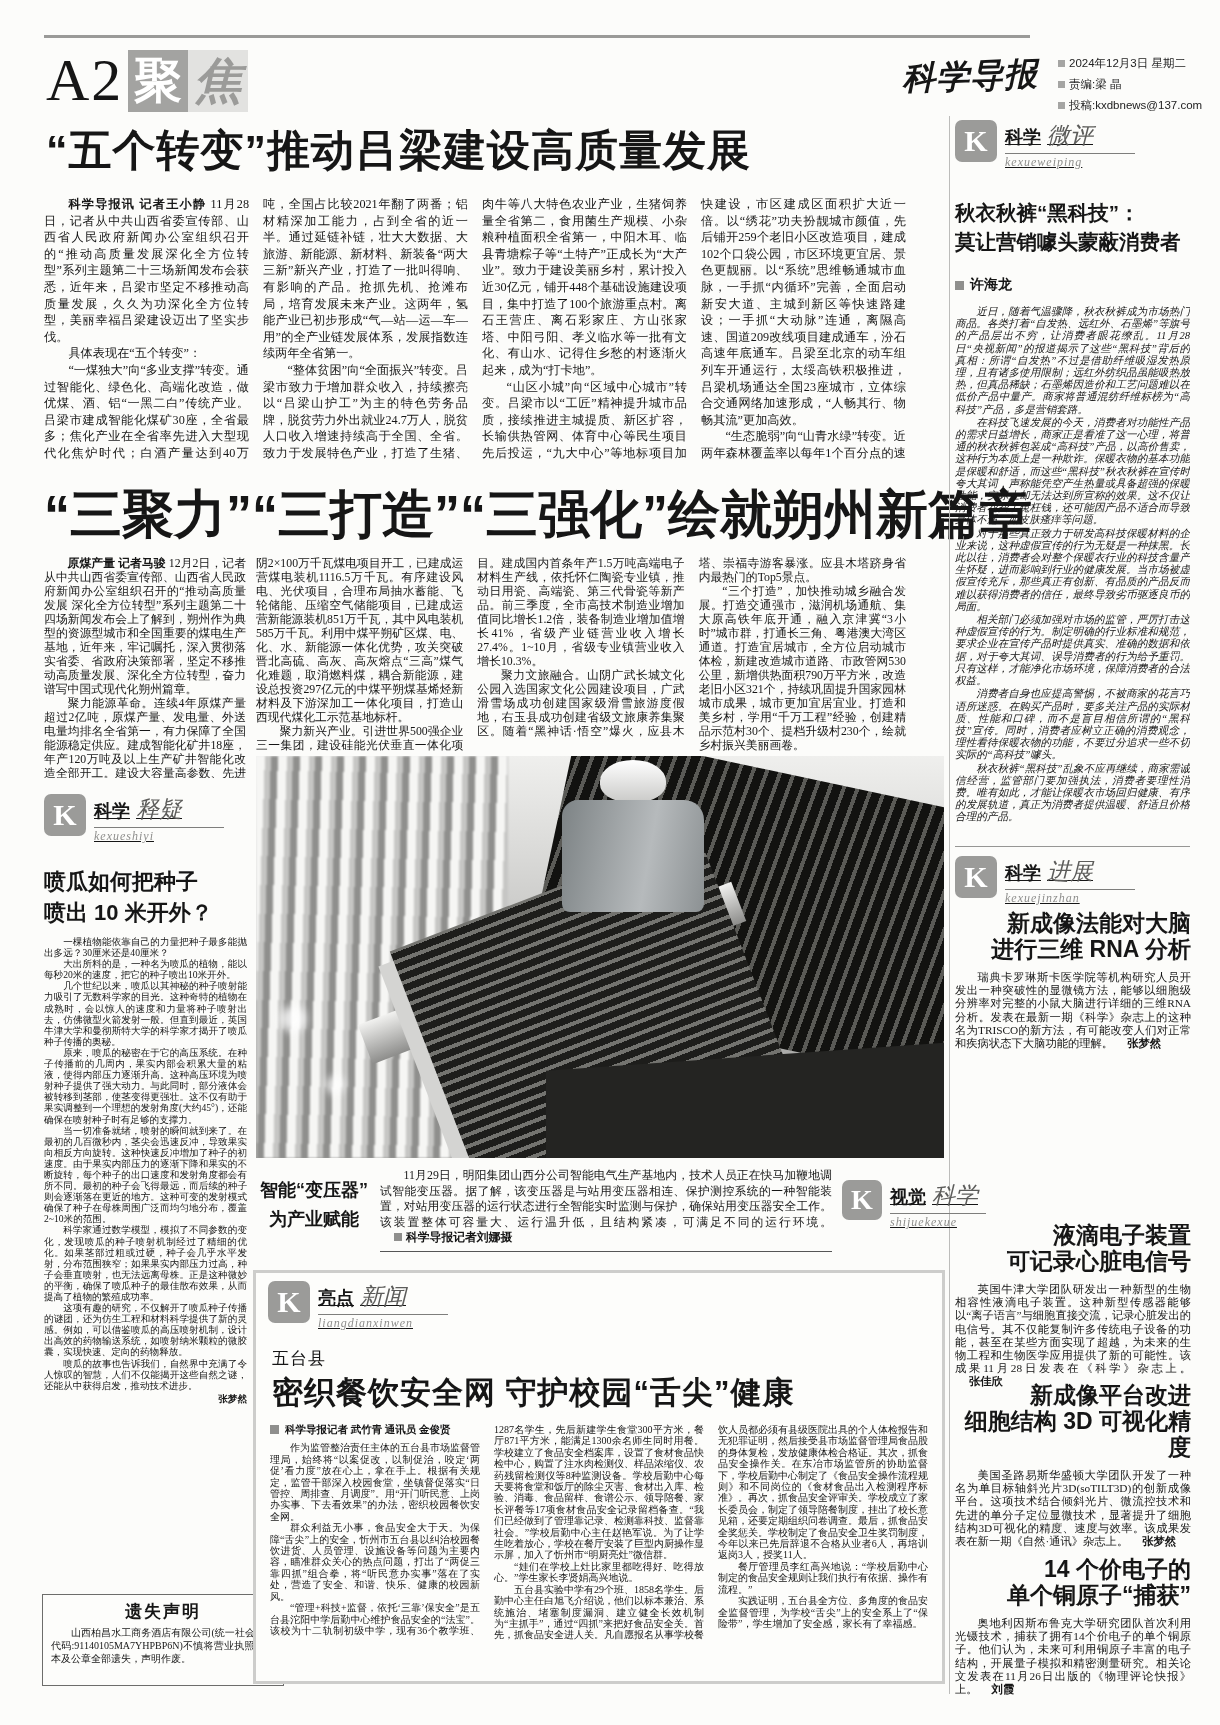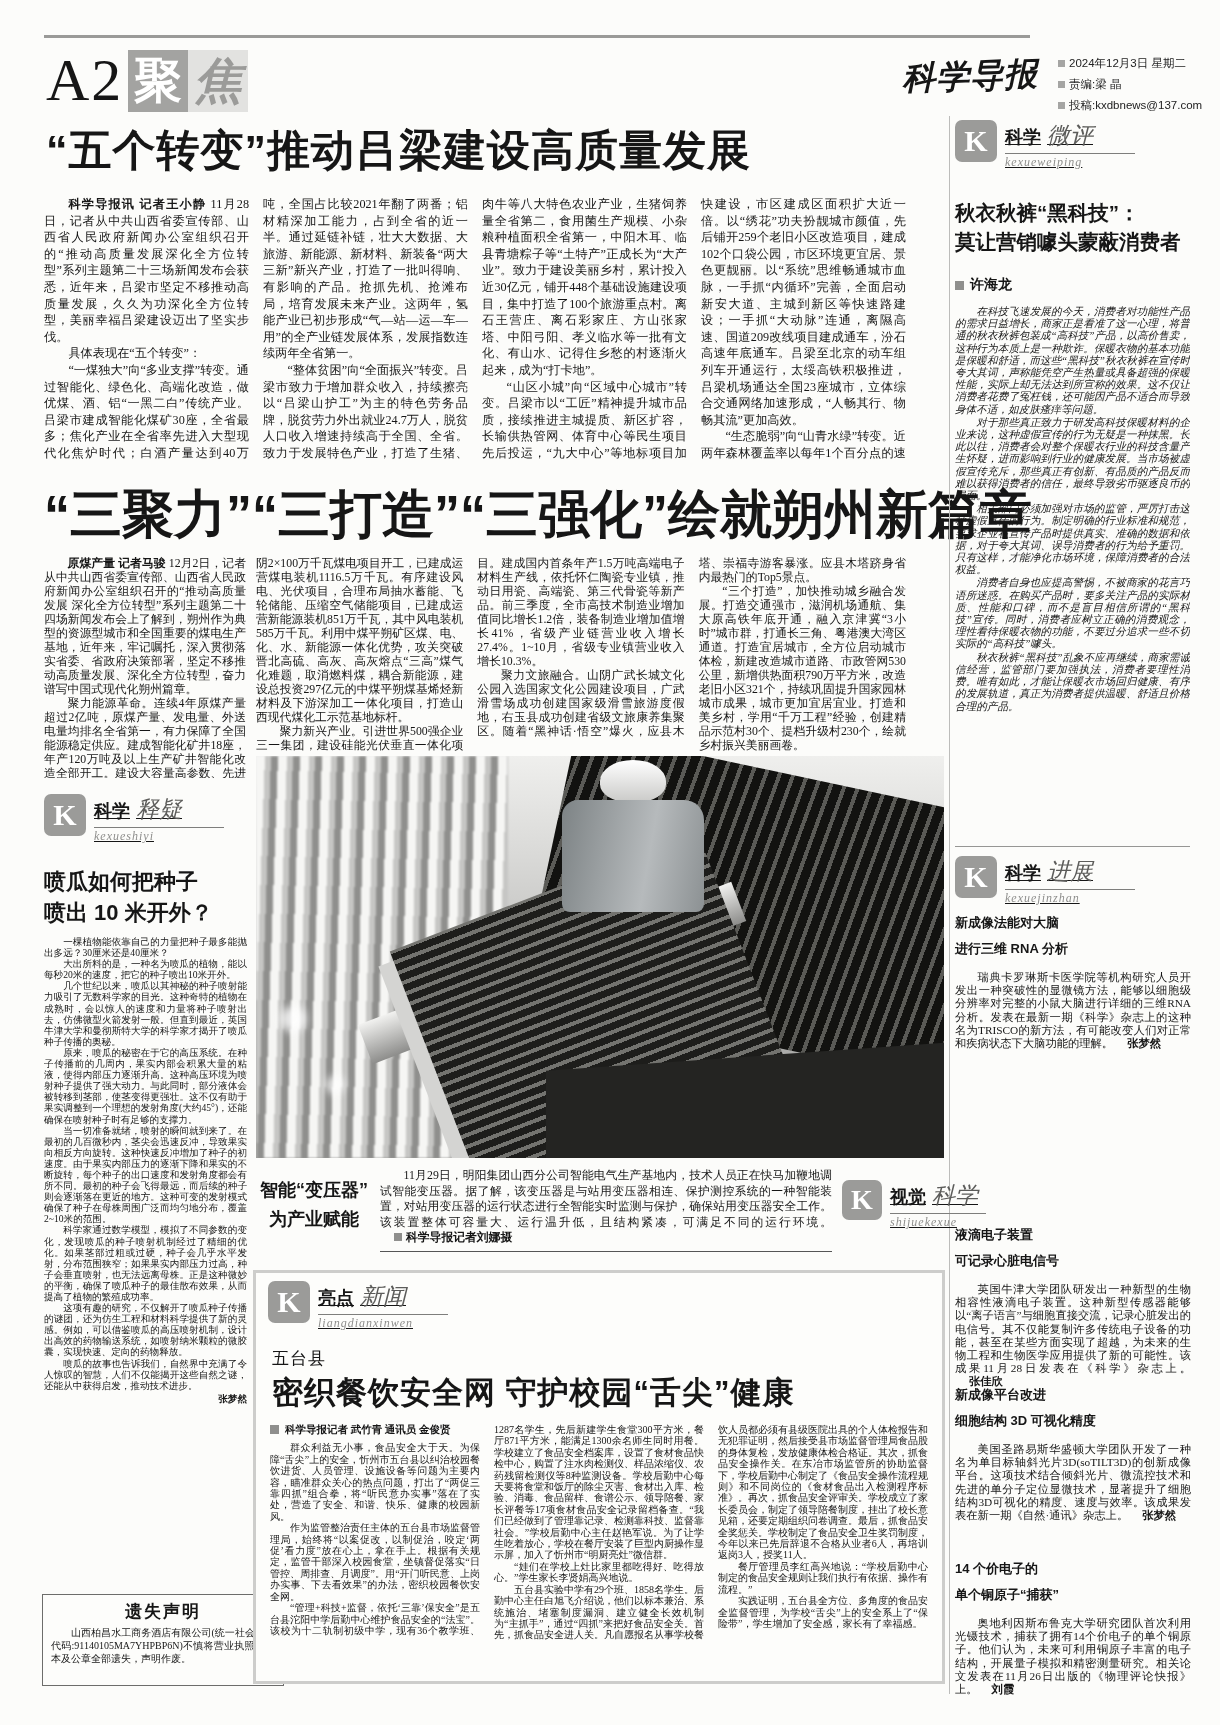--- a/index.html
+++ b/index.html
@@ -53,21 +53,21 @@
   .wp-headline{position:absolute;left:955px;top:198px;width:236px;font-size:20.5px;line-height:29px;}
   .wp-byline{position:absolute;left:955px;top:276px;display:flex;align-items:center;font-size:14px;font-weight:bold;}
   .wp-body{position:absolute;left:955px;top:306px;width:235px;height:532px;font-size:10.6px;line-height:12.2px;
            font-style:italic;overflow:hidden;}
   .wp-body p{margin-bottom:1px;}
   .hdiv{position:absolute;left:955px;top:846px;width:235px;height:1px;background:#969694;}
 
   
   .jz-head{position:absolute;left:955px;top:856px;}
   .jz-art{position:absolute;left:955px;width:236px;}
-  .jz-title{font-size:13px;line-height:26px;}
+  .jz-title{font-size:23px;line-height:26px;text-align:right;}
   .jz-text{margin-top:9px;font-size:11.3px;line-height:13.2px;text-align:justify;}
   .jz-auth{font-weight:bold;margin-left:14px;white-space:nowrap;}
 
   
   .sy-head{position:absolute;left:44px;top:794px;}
   .sy-headline{position:absolute;left:44px;top:866px;width:210px;font-size:22px;line-height:31px;}
   .sy-body{position:absolute;left:44px;top:936px;width:203px;height:632px;font-size:9.6px;line-height:11.1px;overflow:hidden;}
   .sy-author{text-align:right;font-weight:bold;text-indent:0;margin-top:2px;}
 
   
@@ -175,20 +175,21 @@
   </div>
   <div class="wp-headline hd">
     <div>秋衣秋裤“黑科技”：</div>
     <div>莫让营销噱头蒙蔽消费者</div>
   </div>
   <div class="wp-byline">
       <span class="sq"></span>
       <span>许海龙</span>
     </div>
   <div class="wp-body just">
+    <p>近日，随着气温骤降，秋衣秋裤成为市场热门商品。各类打着“自发热、远红外、石墨烯”等旗号的产品层出不穷，让消费者眼花缭乱。11月28日“央视新闻”的报道揭示了这些“黑科技”背后的真相：所谓“自发热”不过是借助纤维吸湿发热原理，且有诸多使用限制；远红外纺织品虽能吸热放热，但真品稀缺；石墨烯因造价和工艺问题难以在低价产品中量产。商家将普通混纺纤维标榜为“高科技”产品，多是营销套路。</p>
     <p>在科技飞速发展的今天，消费者对功能性产品的需求日益增长，商家正是看准了这一心理，将普通的秋衣秋裤包装成“高科技”产品，以高价售卖，这种行为本质上是一种欺诈。保暖衣物的基本功能是保暖和舒适，而这些“黑科技”秋衣秋裤在宣传时夸大其词，声称能凭空产生热量或具备超强的保暖性能，实际上却无法达到所宣称的效果。这不仅让消费者花费了冤枉钱，还可能因产品不适合而导致身体不适，如皮肤瘙痒等问题。</p>
     <p>对于那些真正致力于研发高科技保暖材料的企业来说，这种虚假宣传的行为无疑是一种抹黑。长此以往，消费者会对整个保暖衣行业的科技含量产生怀疑，进而影响到行业的健康发展。当市场被虚假宣传充斥，那些真正有创新、有品质的产品反而难以获得消费者的信任，最终导致劣币驱逐良币的局面。</p>
     <p>相关部门必须加强对市场的监管，严厉打击这种虚假宣传的行为。制定明确的行业标准和规范，要求企业在宣传产品时提供真实、准确的数据和依据，对于夸大其词、误导消费者的行为给予重罚。只有这样，才能净化市场环境，保障消费者的合法权益。</p>
     <p>消费者自身也应提高警惕，不被商家的花言巧语所迷惑。在购买产品时，要多关注产品的实际材质、性能和口碑，而不是盲目相信所谓的“黑科技”宣传。同时，消费者应树立正确的消费观念，理性看待保暖衣物的功能，不要过分追求一些不切实际的“高科技”噱头。</p>
     <p>秋衣秋裤“黑科技”乱象不应再继续，商家需诚信经营，监管部门要加强执法，消费者要理性消费。唯有如此，才能让保暖衣市场回归健康、有序的发展轨道，真正为消费者提供温暖、舒适且价格合理的产品。</p>
   </div>
   <div class="hdiv"></div>
 
   <div class="jz-head sec-head">
     <div class="kbox k40">K</div>
@@ -295,22 +296,22 @@
         <div class="sec-pinyin">liangdianxinwen</div>
       </div>
     </div>
     <div class="ld-kicker">五台县</div>
     <div class="ld-headline hd">密织餐饮安全网  守护校园“舌尖”健康</div>
     <div class="ld-body">
       <div class="ld-byline">
           <span class="sq"></span>
           <span>科学导报记者 武竹青  通讯员 金俊贤</span>
         </div>
+      <p>作为监管整治责任主体的五台县市场监督管理局，始终将“以案促改，以制促治，咬定‘两促’看力度”放在心上，拿在手上。根据有关规定，监管干部深入校园食堂，坐镇督促落实“日管控、周排查、月调度”。用“开门听民意、上岗办实事、下去看效果”的办法，密织校园餐饮安全网。</p>
       <p>群众利益无小事，食品安全大于天。为保障“舌尖”上的安全，忻州市五台县以纠治校园餐饮进货、人员管理、设施设备等问题为主要内容，瞄准群众关心的热点问题，打出了“两促三靠四抓”组合拳，将“听民意办实事”落在了实处，营造了安全、和谐、快乐、健康的校园新风。</p>
-      <p>作为监管整治责任主体的五台县市场监督管理局，始终将“以案促改，以制促治，咬定‘两促’看力度”放在心上，拿在手上。根据有关规定，监管干部深入校园食堂，坐镇督促落实“日管控、周排查、月调度”。用“开门听民意、上岗办实事、下去看效果”的办法，密织校园餐饮安全网。</p>
       <p>“管理+科技+监督，依托‘三靠’保安全”是五台县沱阳中学后勤中心维护食品安全的“法宝”。该校为十二轨制初级中学，现有36个教学班、1287名学生，先后新建学生食堂300平方米，餐厅871平方米，能满足1300余名师生同时用餐。学校建立了食品安全档案库，设置了食材食品快检中心，购置了注水肉检测仪、样品浓缩仪、农药残留检测仪等8种监测设备。学校后勤中心每天要将食堂和饭厅的除尘灭害、食材出入库、检验、消毒、食品留样、食谱公示、领导陪餐、家长评餐等17项食材食品安全记录留档备查。“我们已经做到了管理靠记录、检测靠科技、监督靠社会。”学校后勤中心主任赵艳军说。为了让学生吃着放心，学校在餐厅安装了巨型内厨操作显示屏，加入了忻州市“明厨亮灶”微信群。</p>
       <p>“娃们在学校上灶比家里都吃得好、吃得放心。”学生家长李贤娟高兴地说。</p>
       <p>五台县实验中学有29个班、1858名学生。后勤中心主任白旭飞介绍说，他们以标本兼治、系统施治、堵塞制度漏洞、建立健全长效机制为“主抓手”，通过“四抓”来把好食品安全关。首先，抓食品安全进人关。凡自愿报名从事学校餐饮人员都必须有县级医院出具的个人体检报告和无犯罪证明，然后接受县市场监督管理局食品股的身体复检，发放健康体检合格证。其次，抓食品安全操作关。在东冶市场监管所的协助监督下，学校后勤中心制定了《食品安全操作流程规则》和不同岗位的《食材食品出入检测程序标准》。再次，抓食品安全评审关。学校成立了家长委员会，制定了领导陪餐制度，挂出了校长意见箱，还要定期组织问卷调查。最后，抓食品安全奖惩关。学校制定了食品安全卫生奖罚制度，今年以来已先后辞退不合格从业者6人，再培训返岗3人，授奖11人。</p>
       <p>餐厅管理员李红高兴地说：“学校后勤中心制定的食品安全规则让我们执行有依据、操作有流程。”</p>
       <p>实践证明，五台县全方位、多角度的食品安全监督管理，为学校“舌尖”上的安全系上了“保险带”，学生增加了安全感，家长有了幸福感。</p>
     </div>
   </div>
 
 </div>
 

